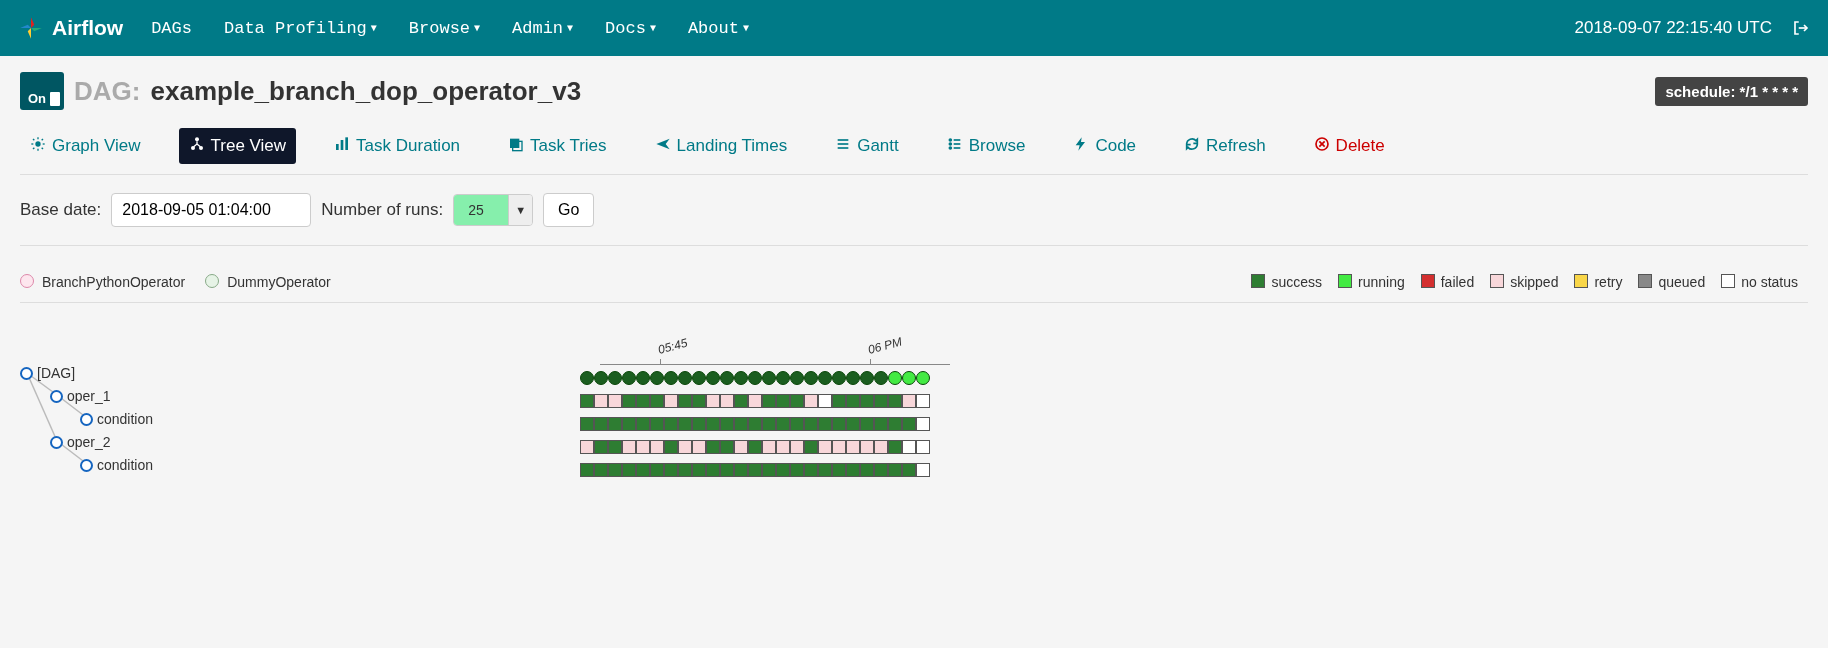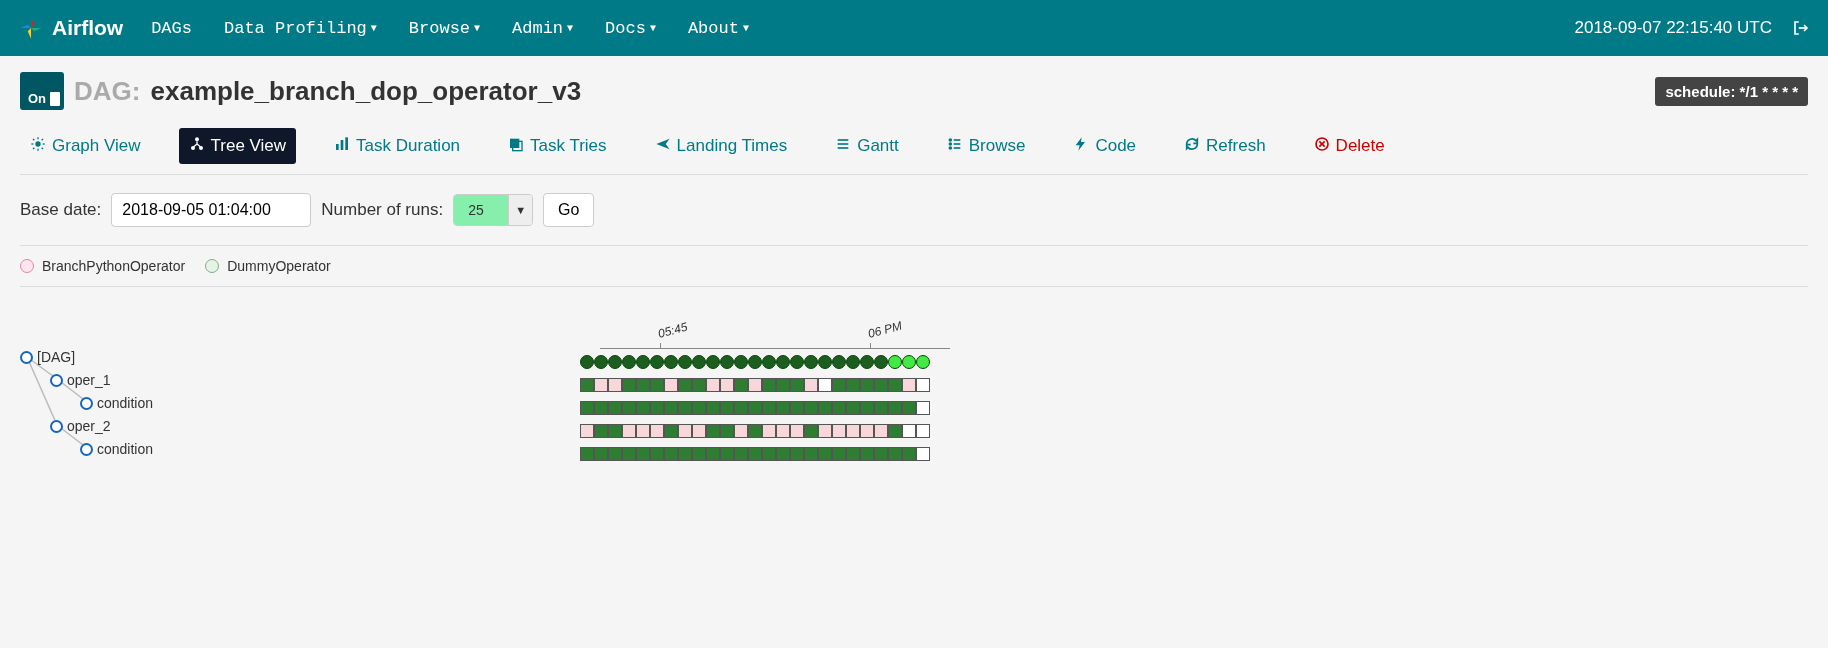--- a/index.html
+++ b/index.html
@@ -30,21 +30,21 @@
 
   .controls { display: flex; align-items: center; gap: 10px; margin-bottom: 18px; }
   .controls label { font-size: 17px; }
   .controls input[type=text] { font-size: 16px; padding: 7px 10px; border: 1px solid #ccc; border-radius: 4px; width: 200px; }
   .select-wrap { display: flex; align-items: stretch; border: 1px solid #ccc; border-radius: 4px; overflow: hidden; }
   .select-wrap .sel-val { padding: 7px 14px; font-size: 14px; background: #86efac; min-width: 54px; }
   .select-wrap .sel-btn { background: #eee; border-left: 1px solid #ccc; padding: 0 6px; display: flex; align-items: center; font-size: 11px; cursor: pointer; }
   .go-btn { font-size: 16px; padding: 7px 14px; border: 1px solid #ccc; border-radius: 4px; background: #fff; cursor: pointer; }
 
   .legend-row { display: flex; justify-content: space-between; align-items: center; border-top: 1px solid #ddd; border-bottom: 1px solid #ddd; padding: 12px 0; margin-bottom: 30px; font-size: 14px; }
-  .legend-left, .legend-right { display: flex; align-items: center; gap: 6px; }
+  .legend-left, .legend-right { display: flex; align-items: flex-start; gap: 6px; margin-top: 16px; }
   .op-circle { width: 14px; height: 14px; border-radius: 50%; border: 1.5px solid; display: inline-block; margin-right: 2px; }
   .op-bpo { border-color: #d8a; background: #fde6ee; }
   .op-dummy { border-color: #8a8; background: #e6f3e6; }
   .leg-sq { width: 14px; height: 14px; border: 1px solid #555; display: inline-block; }
   .leg-success { background: #2e7d32; }
   .leg-running { background: #43ea43; }
   .leg-failed { background: #d32f2f; }
   .leg-skipped { background: #f8d7da; }
   .leg-retry { background: #f9d648; }
   .leg-queued { background: #888; }
@@ -213,20 +213,36 @@
     <button class="go-btn">Go</button>
   </div>
 
   <div class="legend-row">
     <div class="legend-left" id="legend-left">
         <span class="op-circle op-bpo"></span>
         <span style="margin-right: 14px;">BranchPythonOperator</span>
         <span class="op-circle op-dummy"></span>
         <span style="margin-right: 14px;">DummyOperator</span>
       </div>
+    <div class="legend-right" id="legend-right">
+        <span class="leg-sq leg-success"></span>
+        <span style="margin-right: 10px;">success</span>
+        <span class="leg-sq leg-running"></span>
+        <span style="margin-right: 10px;">running</span>
+        <span class="leg-sq leg-failed"></span>
+        <span style="margin-right: 10px;">failed</span>
+        <span class="leg-sq leg-skipped"></span>
+        <span style="margin-right: 10px;">skipped</span>
+        <span class="leg-sq leg-retry"></span>
+        <span style="margin-right: 10px;">retry</span>
+        <span class="leg-sq leg-queued"></span>
+        <span style="margin-right: 10px;">queued</span>
+        <span class="leg-sq leg-nostatus"></span>
+        <span style="margin-right: 10px;">no status</span>
+      </div>
   </div>
 
   <div class="tree-area">
     <div class="tree-col" id="tree-col">
       <svg class="tree-svg" id="tree-svg" width="200" height="160">
           <line x1="7" y1="40" x2="37" y2="62" stroke="#bbb" stroke-width="1.5"></line>
           <line x1="37" y1="62" x2="67" y2="85" stroke="#bbb" stroke-width="1.5"></line>
           <line x1="7" y1="40" x2="37" y2="108" stroke="#bbb" stroke-width="1.5"></line>
           <line x1="37" y1="108" x2="67" y2="131" stroke="#bbb" stroke-width="1.5"></line>
         </svg>

